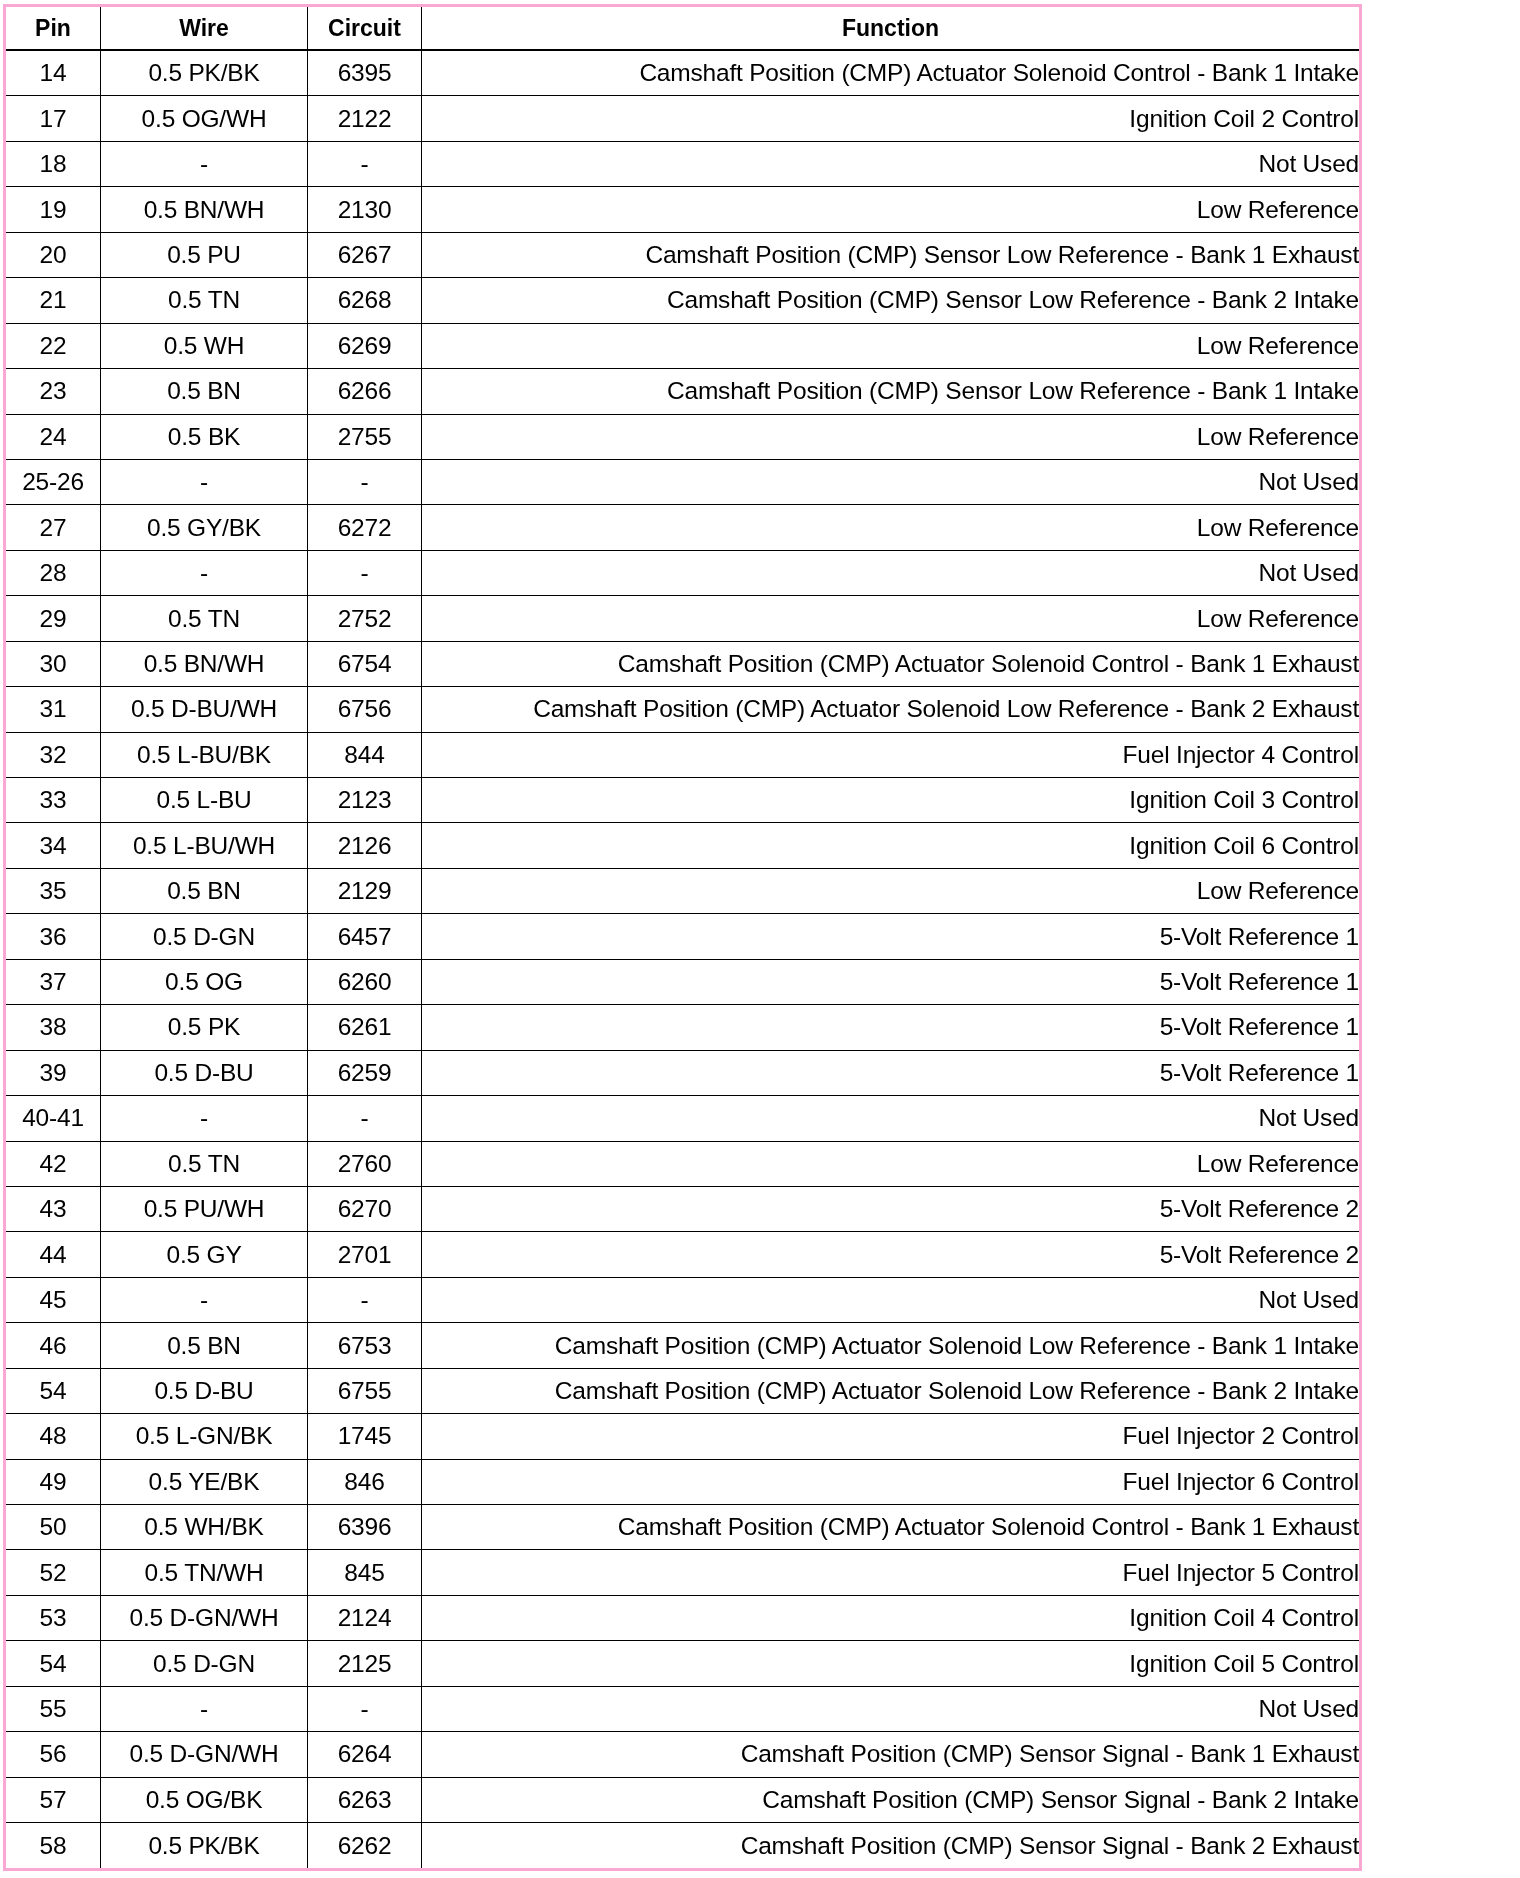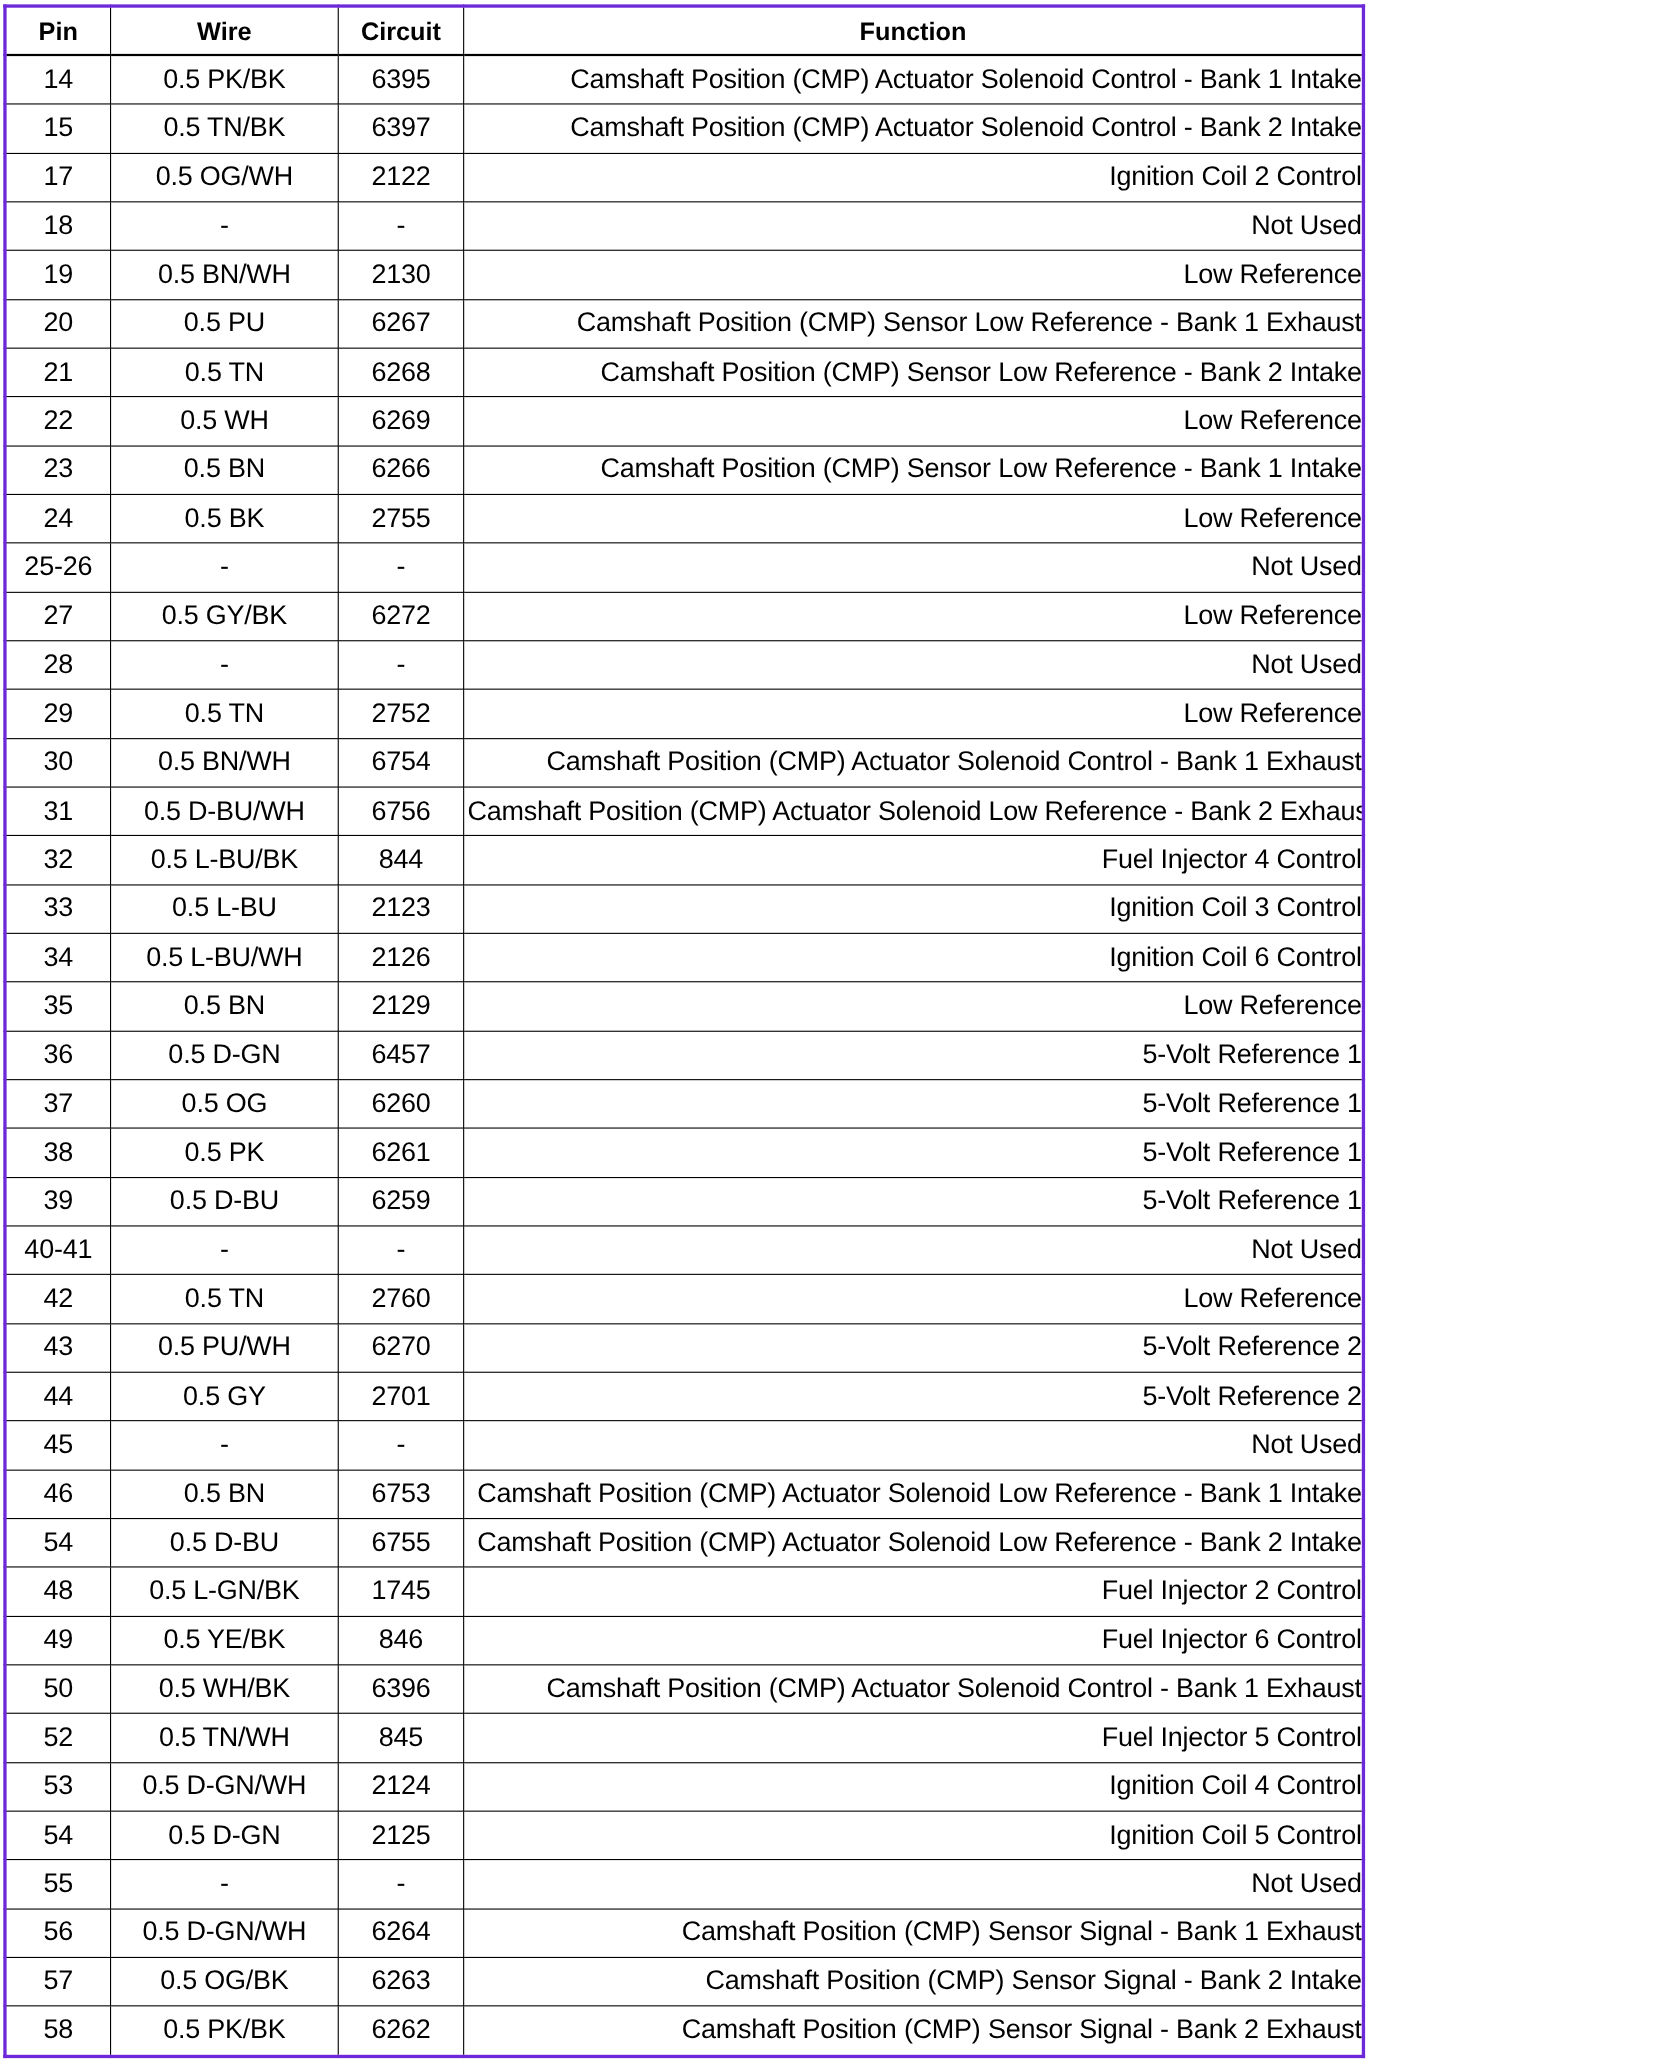--- a/index.html
+++ b/index.html
@@ -12,25 +12,25 @@
       height: 1878px;
       position: relative;
       overflow: hidden;
       font-family: "Liberation Sans", sans-serif;
       color: #000000;
     }
     .pinout-table {
       position: absolute;
       left: 3px;
       top: 4px;
-      width: 1238px;
+      width: 1359px;
       height: 1867px;
       border-collapse: collapse;
       table-layout: fixed;
-      border: 3px solid #6d28d9;
+      border: 3px solid #f9a8d4;
     }
     .pinout-table col.c-pin { width: 96px; }
     .pinout-table col.c-wire { width: 207px; }
     .pinout-table col.c-circuit { width: 114px; }
     .pinout-table col.c-function { width: auto; }
     .pinout-table th,
     .pinout-table td {
       border: 1.6px solid #000;
       padding: 0;
       white-space: nowrap;
@@ -80,26 +80,20 @@
     </tr>
   </thead>
   <tbody id="pinout-body">
       <tr>
         <td class="pin">14</td>
         <td class="wire">0.5 PK/BK</td>
         <td class="circuit">6395</td>
         <td class="function">Camshaft Position (CMP) Actuator Solenoid Control - Bank 1 Intake</td>
       </tr>
       <tr>
-        <td class="pin">15</td>
-        <td class="wire">0.5 TN/BK</td>
-        <td class="circuit">6397</td>
-        <td class="function">Camshaft Position (CMP) Actuator Solenoid Control - Bank 2 Intake</td>
-      </tr>
-      <tr>
         <td class="pin">17</td>
         <td class="wire">0.5 OG/WH</td>
         <td class="circuit">2122</td>
         <td class="function">Ignition Coil 2 Control</td>
       </tr>
       <tr>
         <td class="pin">18</td>
         <td class="wire">-</td>
         <td class="circuit">-</td>
         <td class="function">Not Used</td>

